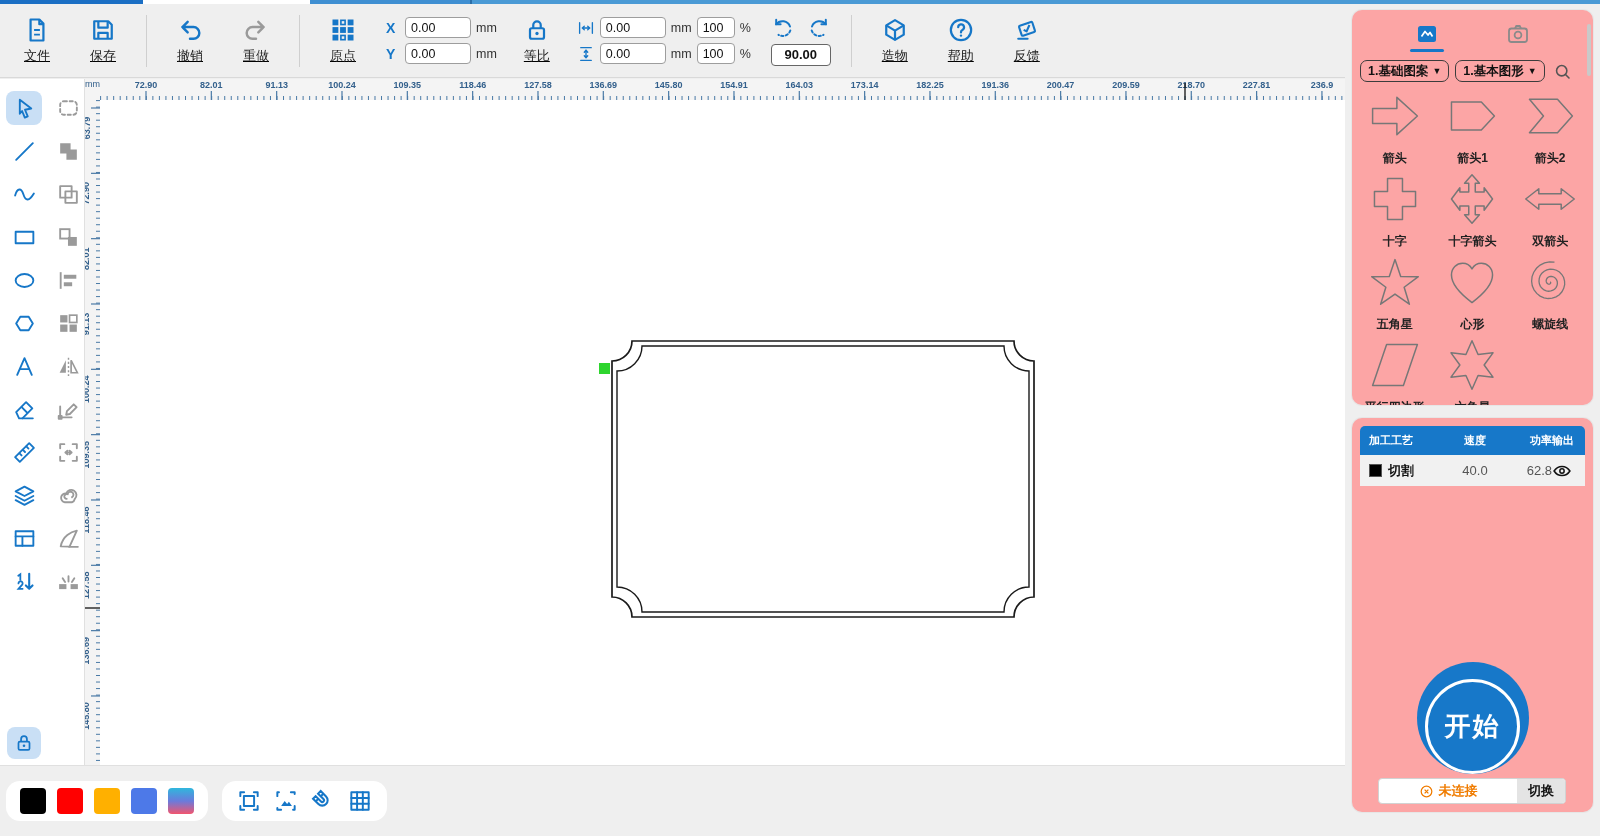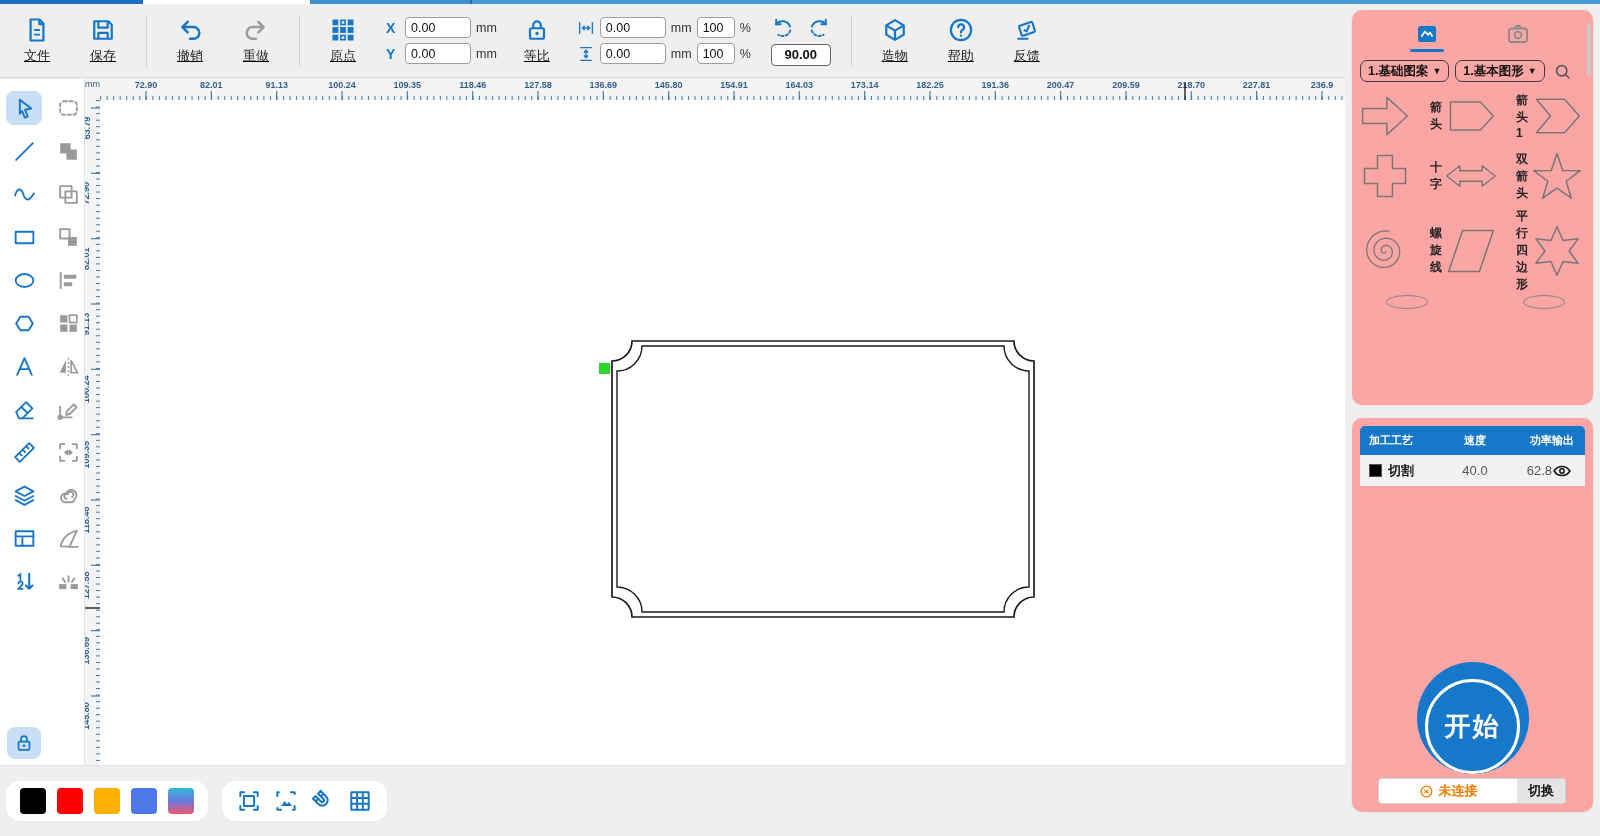--- a/index.html
+++ b/index.html
@@ -80,21 +80,21 @@
   .tab.active .underline { background:#1677c8; }
   .tab.inactive { color:#8a8a8a; }
 
   .dd-row { display:flex; align-items:center; gap:6px; padding:8px 6px 0 8px; }
   .dd { height:22px; border:1.3px solid #3c3c3c; border-radius:7px; display:flex; align-items:center;
     gap:4px; padding:0 7px; font-size:12.5px; font-weight:bold; color:#111; cursor:pointer; white-space:nowrap; }
   .dd .caret { font-size:9px; color:#111; }
   .searchic { width:19px; height:19px; color:#555; margin-left:2px; cursor:pointer; }
 
   .shapegrid { display:grid; grid-template-columns:repeat(3,1fr); padding:6px 4px 0 4px; row-gap:4px; }
-  .shapecell { display:flex; flex-direction:row; align-items:center; gap:16px; cursor:pointer;justify-content:center; }
+  .shapecell { display:flex; flex-direction:column; align-items:center; gap:6px; cursor:pointer;justify-content:center; }
   .shapecell svg { width:58px; height:56px; color:#777; }
   .shapecell .slabel { font-size:12px; font-weight:bold; color:#222; }
   .peekrow { display:flex; justify-content:space-between; padding:2px 28px 0 34px; }
   .peek { width:42px; height:14px; border:1.5px solid #888; border-radius:50%; }
   .scrollthumb { position:absolute; right:2px; top:14px; width:4px; height:52px; background:#c9c9c9; border-radius:2px; }
 
   .ptable { margin:8px 8px 0 8px; }
   .phead { display:flex; align-items:center; background:#1778c9; color:#fff; height:29px;
     border-radius:5px 5px 0 0; font-size:11px; font-weight:bold; }
   .prow { display:flex; align-items:center; height:31px; background:#f1f1f1; font-size:13px; }
@@ -971,32 +971,48 @@
             <span>
               <svg viewBox="0 0 60 60" fill="none" stroke="currentColor" stroke-width="1.6" stroke-linejoin="round">
                 <path d="M22 8h16v14h14v16H38v14H22V38H8V22h14z"></path>
               </svg>
             </span>
             <span class="slabel">十字</span>
           </div>
           <div class="shapecell">
             <span>
               <svg viewBox="0 0 60 60" fill="none" stroke="currentColor" stroke-width="1.6" stroke-linejoin="round">
+                <path d="M30 4 38 13h-4.5v9.5H43V18L52 30l-9 12v-4.5h-9.5V47H38l-8 9-8-9h4.5v-9.5H17V42L8 30l9-12v4.5h9.5V13H22z"></path>
+              </svg>
+            </span>
+            <span class="slabel">十字箭头</span>
+          </div>
+          <div class="shapecell">
+            <span>
+              <svg viewBox="0 0 60 60" fill="none" stroke="currentColor" stroke-width="1.6" stroke-linejoin="round">
                 <path d="M4 30 18 19v5.5h24V19l14 11-14 11v-5.5H18V41z"></path>
               </svg>
             </span>
             <span class="slabel">双箭头</span>
           </div>
           <div class="shapecell">
             <span>
               <svg viewBox="0 0 60 60" fill="none" stroke="currentColor" stroke-width="1.6" stroke-linejoin="round">
                 <path d="M30 6 36.1 24.1 55 24.3 39.8 35.6 45.4 53.8 30 42.9 14.6 53.8 20.2 35.6 5 24.3 23.9 24.1z"></path>
               </svg>
             </span>
             <span class="slabel">五角星</span>
+          </div>
+          <div class="shapecell">
+            <span>
+              <svg viewBox="0 0 60 60" fill="none" stroke="currentColor" stroke-width="1.6" stroke-linejoin="round">
+                <path d="M30 52C14 40 8 31 8 22.5 8 15 13.5 10 20 10c4.5 0 8 2.5 10 6 2-3.5 5.5-6 10-6 6.5 0 12 5 12 12.5C52 31 46 40 30 52z"></path>
+              </svg>
+            </span>
+            <span class="slabel">心形</span>
           </div>
           <div class="shapecell">
             <span>
               <svg viewBox="0 0 60 60" fill="none" stroke="currentColor" stroke-width="1.4">
                 <path d="M30 30 L30.0 30.0 L30.3 30.1 L30.5 30.3 L30.7 30.6 L30.7 31.1 L30.5 31.5 L30.1 31.9 L29.6 32.2 L29.0 32.3 L28.2 32.2 L27.5 31.9 L26.8 31.3 L26.3 30.5 L26.0 29.6 L25.9 28.5 L26.2 27.3 L26.7 26.2 L27.6 25.2 L28.8 24.5 L30.2 24.1 L31.8 24.0 L33.4 24.4 L34.9 25.1 L36.2 26.3 L37.2 27.9 L37.8 29.7 L37.9 31.7 L37.5 33.8 L36.6 35.7 L35.1 37.5 L33.2 38.8 L31.0 39.6 L28.5 39.9 L26.0 39.5 L23.6 38.5 L21.5 36.8 L19.7 34.6 L18.6 32.0 L18.2 29.1 L18.5 26.1 L19.5 23.2 L21.3 20.6 L23.8 18.5 L26.7 17.0 L30.1 16.3 L33.5 16.4 L36.9 17.4 L40.1 19.3 L42.7 22.0 L44.6 25.2 L45.6 29.0 L45.7 32.9 L44.7 36.8 L42.8 40.5 L40.0 43.6 L36.5 45.9 L32.4 47.3 L28.0 47.7 L23.6 46.9 L19.4 45.1 L15.8 42.2 L12.9 38.4 L11.0 34.0 L10.3 29.2 L10.8 24.2 L12.6 19.5 L15.5 15.3 L19.4 11.9 L24.2 9.6 L29.4 8.4 L34.8 8.7"></path>
               </svg>
             </span>
             <span class="slabel">螺旋线</span>
           </div>
           <div class="shapecell">

